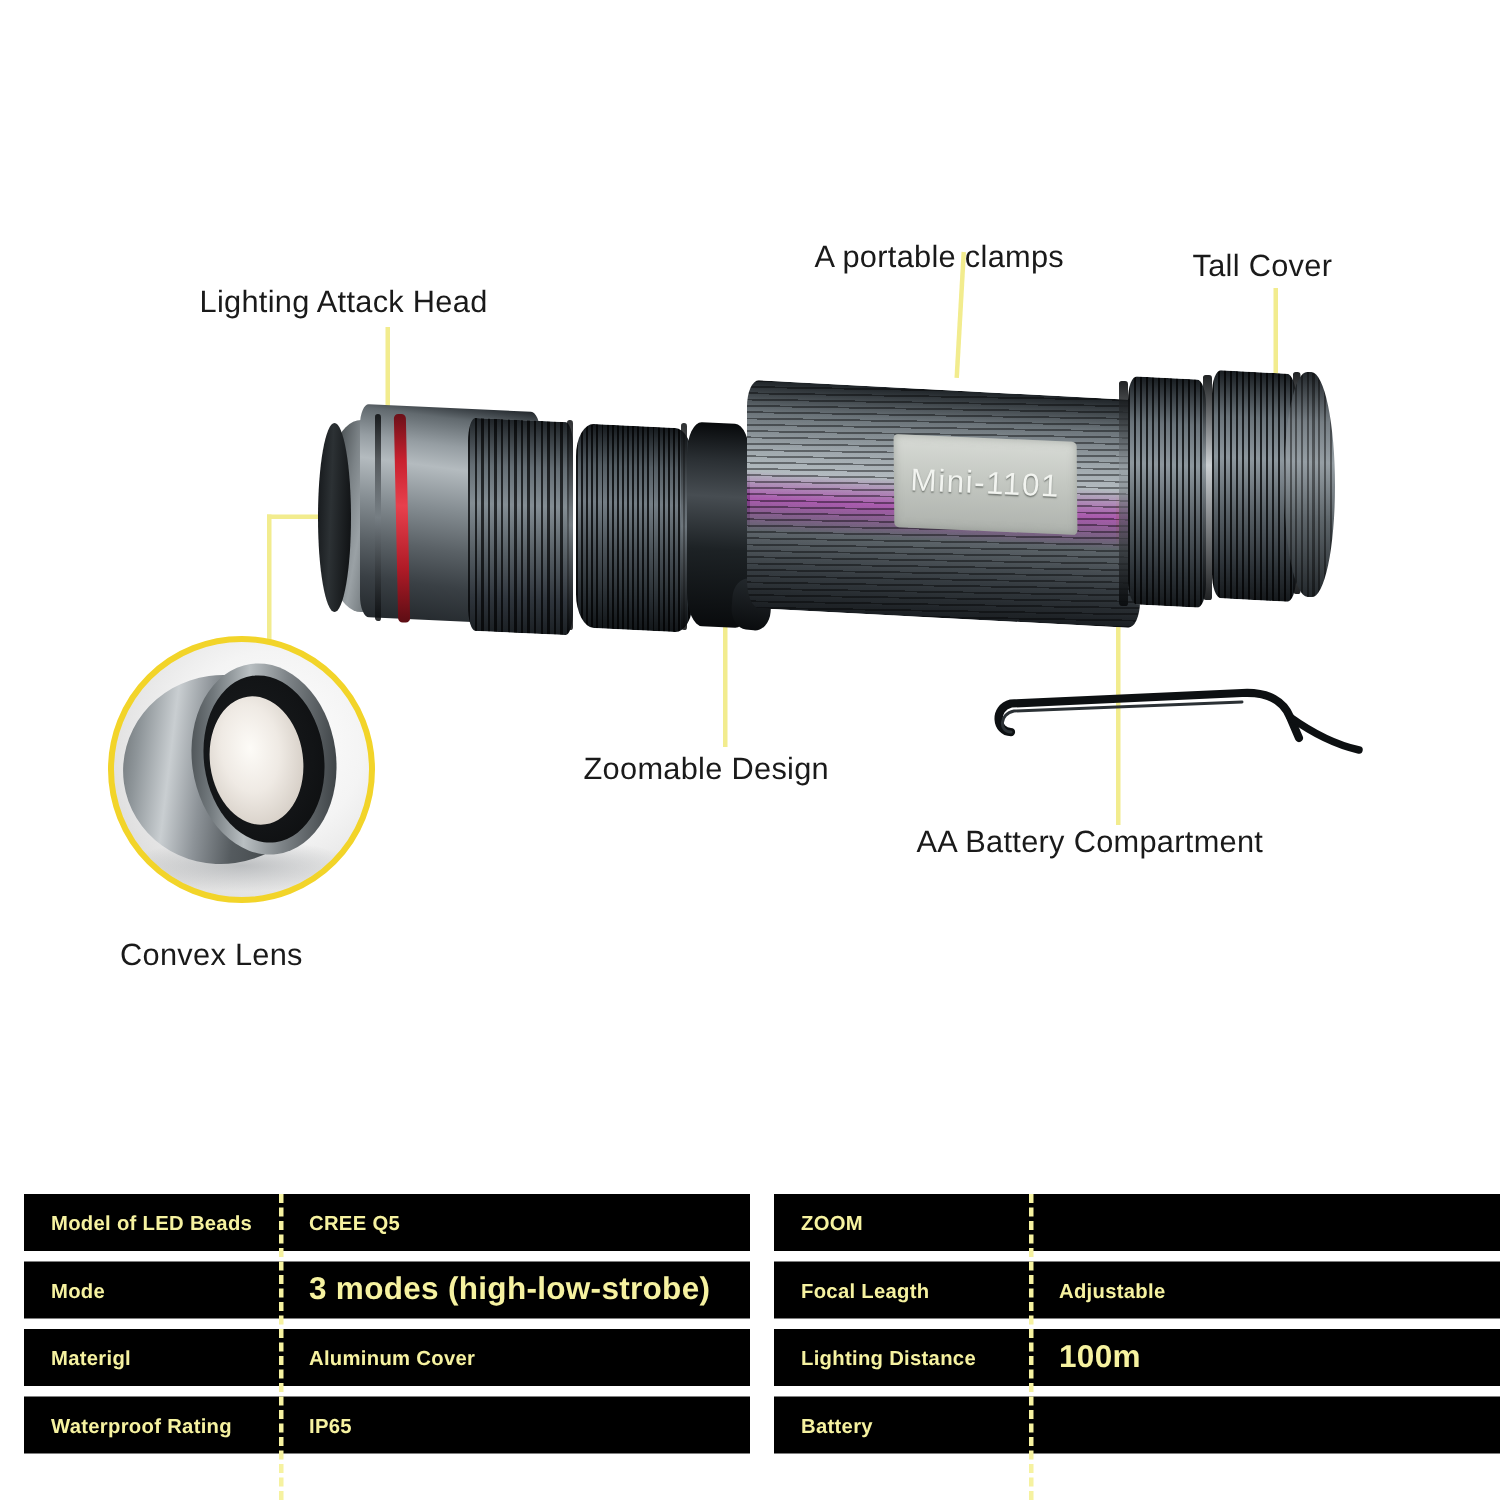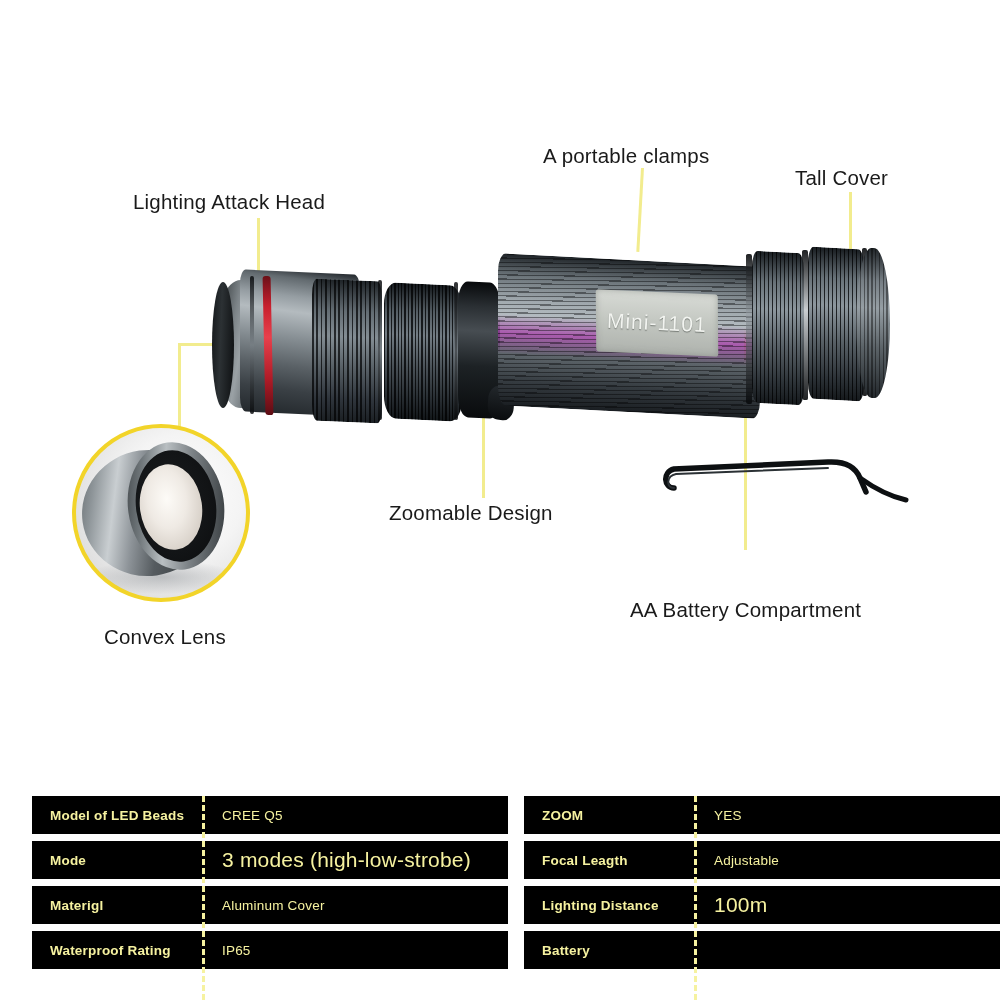--- a/index.html
+++ b/index.html
@@ -231,21 +231,21 @@
   #specs{
     position:absolute;left:0;top:796px;width:1000px;height:204px;
     display:flex;gap:0;
   }
   .spec-table{
     width:486px;
     display:flex;flex-direction:column;
     gap:7px;
     position:relative;
   }
-  .spec-table.left{margin-left:32px;}
+  .spec-table.left{margin-left:16px;}
   .spec-table.right{margin-left:16px;}
   .spec-row{
     position:relative;
     height:38px;
     background:#000000;
     display:flex;align-items:center;
   }
   .spec-key{
     width:172px;
     padding-left:18px;
@@ -254,21 +254,21 @@
     font-size:13.5px;
     font-weight:bold;
     letter-spacing:.2px;
     white-space:nowrap;
   }
   .spec-val{
     flex:1;
     padding-left:18px;
     color:#f6f2a0;
     font-size:13.5px;
-    font-weight:normal;
+    font-weight:bold;
     letter-spacing:.2px;
     white-space:nowrap;
   }
   .spec-val.big{font-size:21px;}
   .spec-divider{
     position:absolute;
     left:170px;top:0;bottom:0;
     width:0;
     border-left:3px dashed #f6f2a0;
     pointer-events:none;
@@ -287,29 +287,29 @@
 
   <div class="leader v" style="left:482px;top:396px;height:102px;"></div>
 
   <div class="leader v" style="left:744px;top:325px;height:225px;"></div>
 
   <div class="leader h" style="left:178px;top:343px;width:50px;"></div>
   <div class="leader v" style="left:178px;top:343px;height:92px;"></div>
 
   <div class="callout" style="left:133px;top:192px;">Lighting Attack Head</div>
 
-  <div class="callout" style="left:543px;top:146px;">A portable clamps</div>
+  <div class="callout" style="left:543px;top:162px;">A portable clamps</div>
 
   <div class="callout" style="left:795px;top:168px;">Tall Cover</div>
 
   <div class="callout" style="left:389px;top:503px;">Zoomable Design</div>
 
-  <div class="callout" style="left:630px;top:552px;margin-top:48px;">AA Battery Compartment</div>
-
-  <div class="callout" style="left:104px;top:627px;">Convex Lens</div>
+  <div class="callout" style="left:611px;top:552px;">AA Battery Compartment</div>
+
+  <div class="callout" style="left:80px;top:627px;">Convex Lens</div>
 
   <div id="lens-circle">
     <div class="lens-shadow"></div>
     <div class="lens-barrel"></div>
     <div class="lens-rim-outer"></div>
     <div class="lens-bore"></div>
     <div class="lens-glass"></div>
   </div>
 
   <div id="torch">
@@ -366,21 +366,20 @@
       <div class="spec-row">
         <div class="spec-key">Waterproof Rating</div>
         <div class="spec-val">IP65</div>
       </div>
       <div class="spec-divider"></div>
     </div>
 
     <div class="spec-table right">
       <div class="spec-row">
         <div class="spec-key">ZOOM</div>
-        <div class="spec-val">YES</div>
       </div>
       <div class="spec-row">
         <div class="spec-key">Focal Leagth</div>
         <div class="spec-val">Adjustable</div>
       </div>
       <div class="spec-row">
         <div class="spec-key">Lighting Distance</div>
         <div class="spec-val big">100m</div>
       </div>
       <div class="spec-row">

